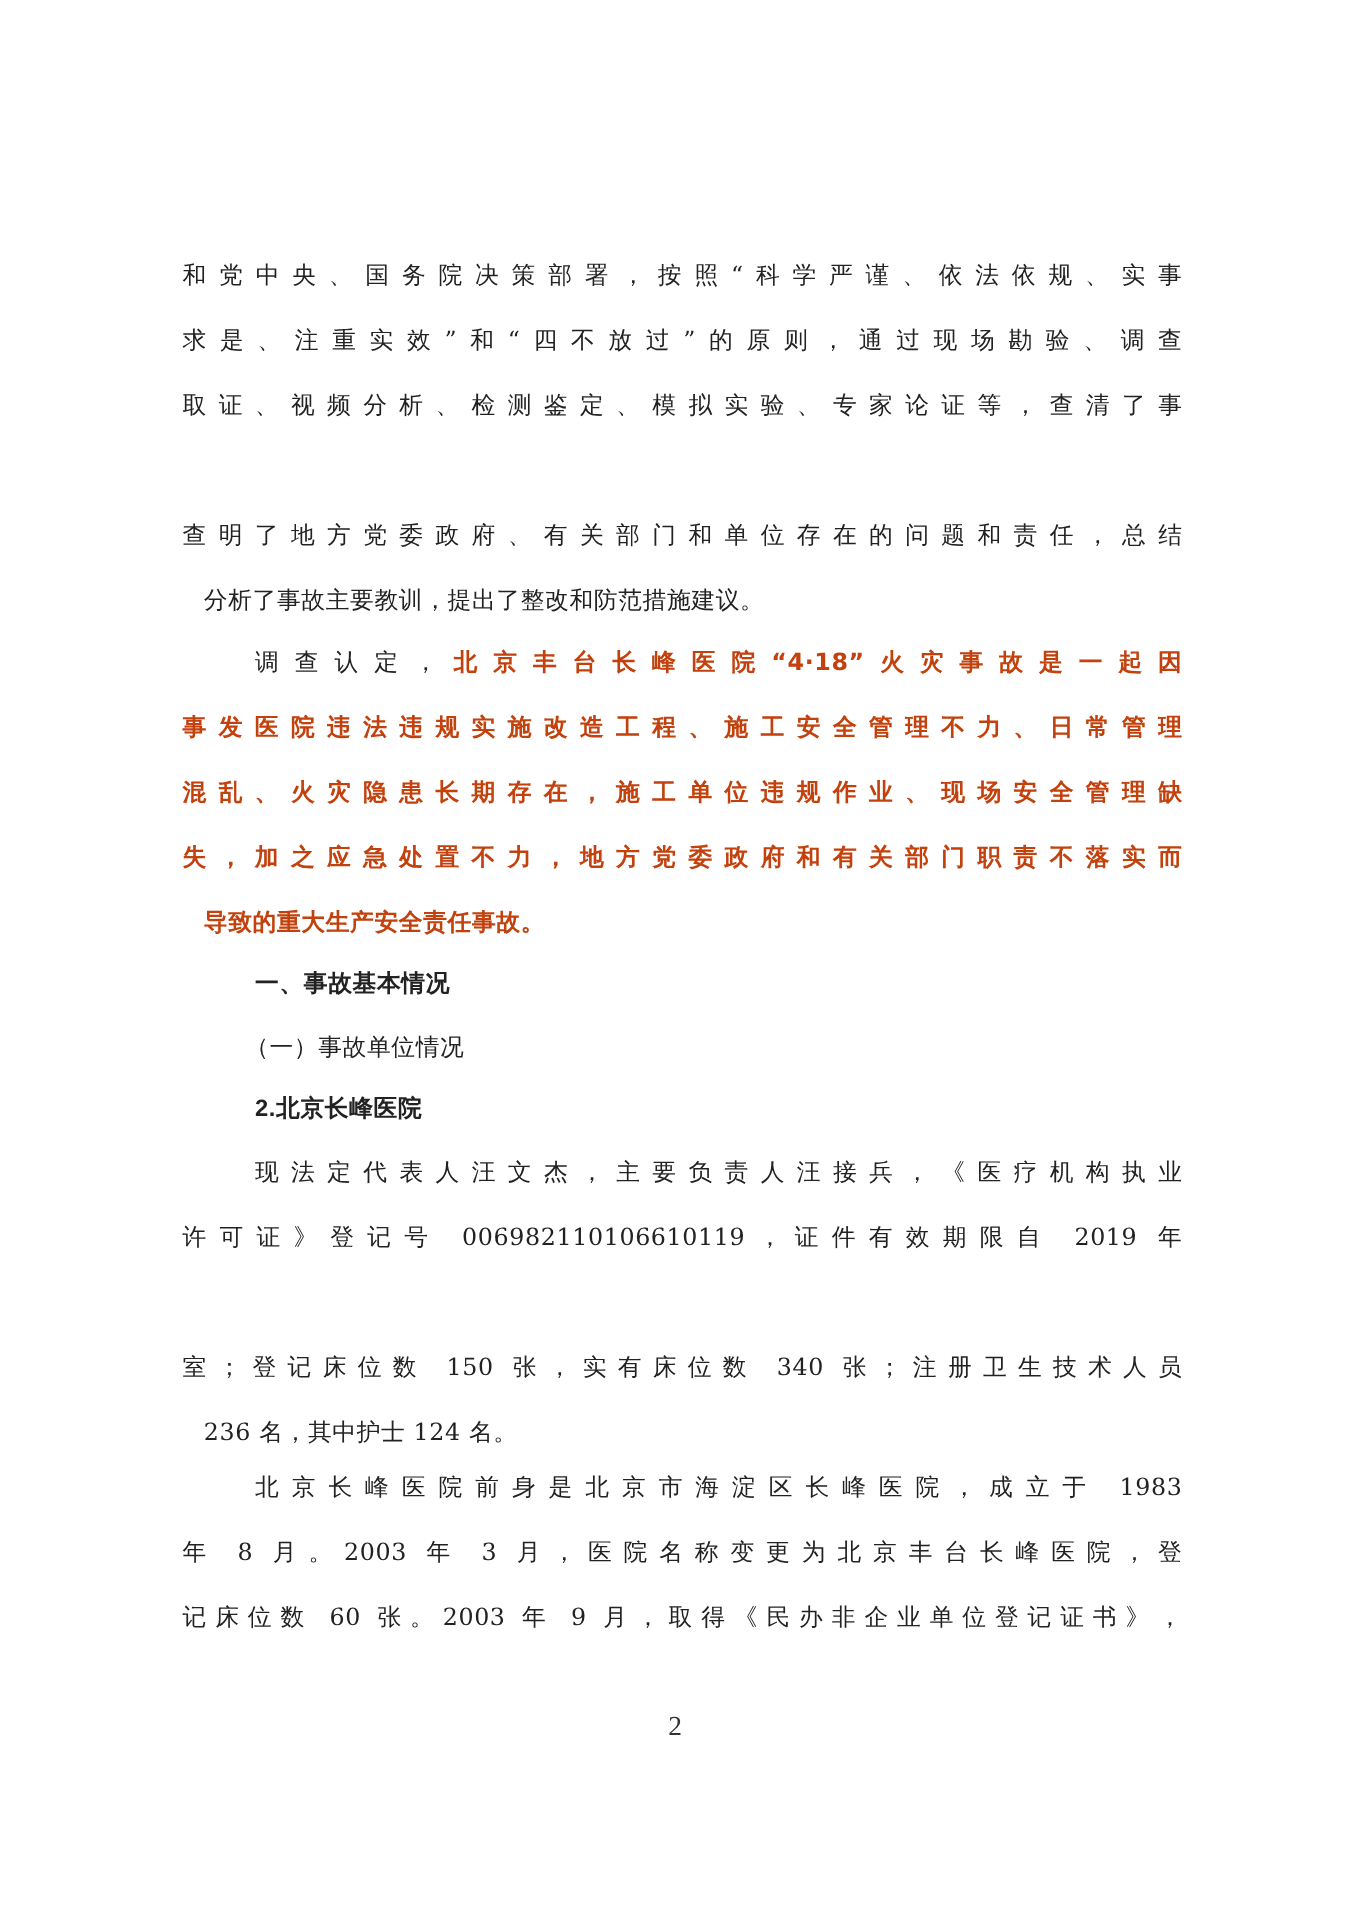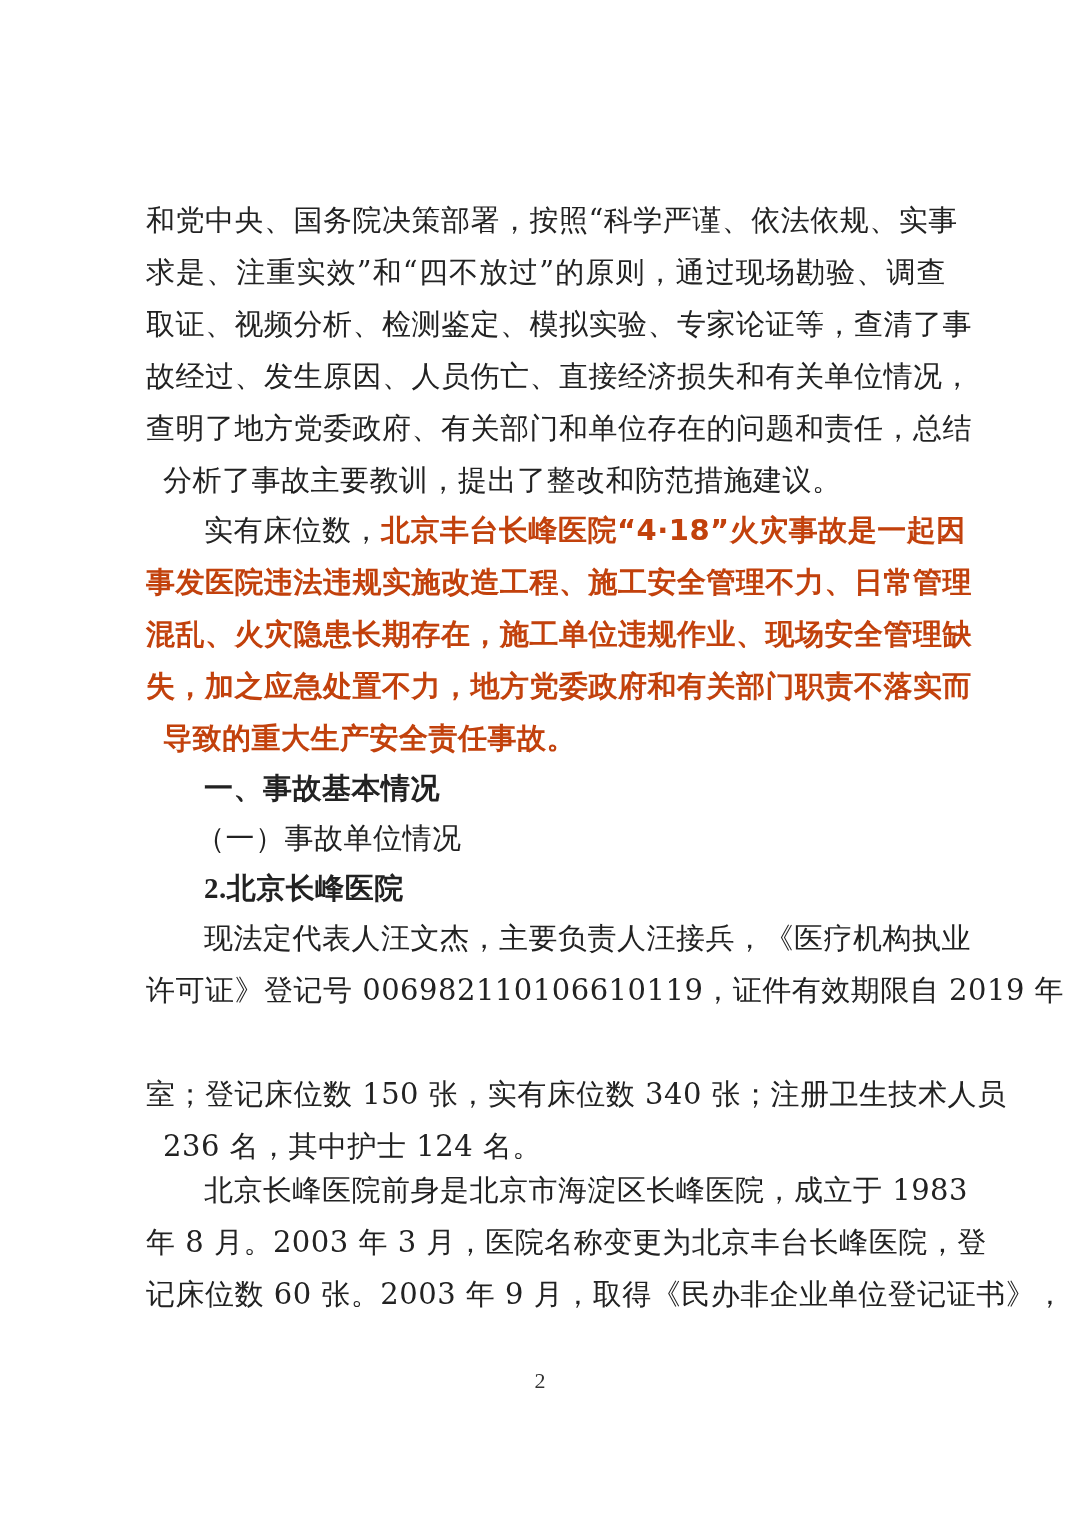--- a/index.html
+++ b/index.html
@@ -1,46 +1,45 @@
 <!DOCTYPE html>
 <html><head>
 <meta charset="utf-8">
 <style>
   html, body { margin:0; padding:0; background:#ffffff; }
   body { width:1080px; height:1526px; position:relative; overflow:hidden; color:#1a1a1a; }
   .page { position:absolute; left:0; top:0; width:1080px; height:1526px; background:#fff; }
   .line {
     position:absolute; left:146px; width:800px;
     font-family:"DejaVu Serif","Liberation Serif",serif;
-    font-size:29px; line-height:40px; white-space:nowrap;
+    font-size:19px; line-height:40px; white-space:nowrap;
     text-align:justify; text-align-last:justify; letter-spacing:0.5px;
     color:#222;
   }
   .line.last { text-align-last:left;margin-left:17px; }
   .indent { left:204px; width:742px; }
   .bold { font-family:"DejaVu Sans","Liberation Sans",sans-serif; font-weight:bold; color:#c2410c; }
-  .heading { font-family:Liberation Serif, serif; font-weight:bold; text-align-last:left; }
+  .heading { font-family:Liberation Sans, sans-serif; font-weight:bold; text-align-last:left; }
   .sub { font-family:"DejaVu Serif","Liberation Serif",serif; text-align-last:left; }
   .pagenum { position:absolute; left:540px; top:1368px; transform:translateX(-50%);
     font-family:"Liberation Serif","DejaVu Serif",serif; font-size:22px; color:#333; }
 </style>
 </head>
 <body>
 
 <div class="page">
 
   <div class="line" style="top:200px">和党中央、国务院决策部署，按照“科学严谨、依法依规、实事</div>
   <div class="line" style="top:252px">求是、注重实效”和“四不放过”的原则，通过现场勘验、调查</div>
   <div class="line" style="top:304px">取证、视频分析、检测鉴定、模拟实验、专家论证等，查清了事</div>
-  <div class="line" style="top:356px">故经过、发生原因、人员伤亡、直接经济损失和有关单位情况，</div>
   <div class="line" style="top:408px">查明了地方党委政府、有关部门和单位存在的问题和责任，总结</div>
   <div class="line last" style="top:460px">分析了事故主要教训，提出了整改和防范措施建议。</div>
 
   <div class="line indent" style="top:510px">
-    <span>实有床位数，</span><span class="bold">北京丰台长峰医院“4·18”火灾事故是一起因</span>
+    <span>调查认定，</span><span class="bold">北京丰台长峰医院“4·18”火灾事故是一起因</span>
   </div>
   <div class="line bold" style="top:562px">事发医院违法违规实施改造工程、施工安全管理不力、日常管理</div>
   <div class="line bold" style="top:614px">混乱、火灾隐患长期存在，施工单位违规作业、现场安全管理缺</div>
   <div class="line bold" style="top:666px">失，加之应急处置不力，地方党委政府和有关部门职责不落实而</div>
   <div class="line bold last" style="top:718px">导致的重大生产安全责任事故。</div>
 
   <div class="line indent heading" style="top:768px">一、事故基本情况</div>
   <div class="line heading sub" style="top:818px; left:196px; width:750px; font-weight:normal;">（一）事故单位情况</div>
   <div class="line indent heading" style="top:868px">2.北京长峰医院</div>
 

